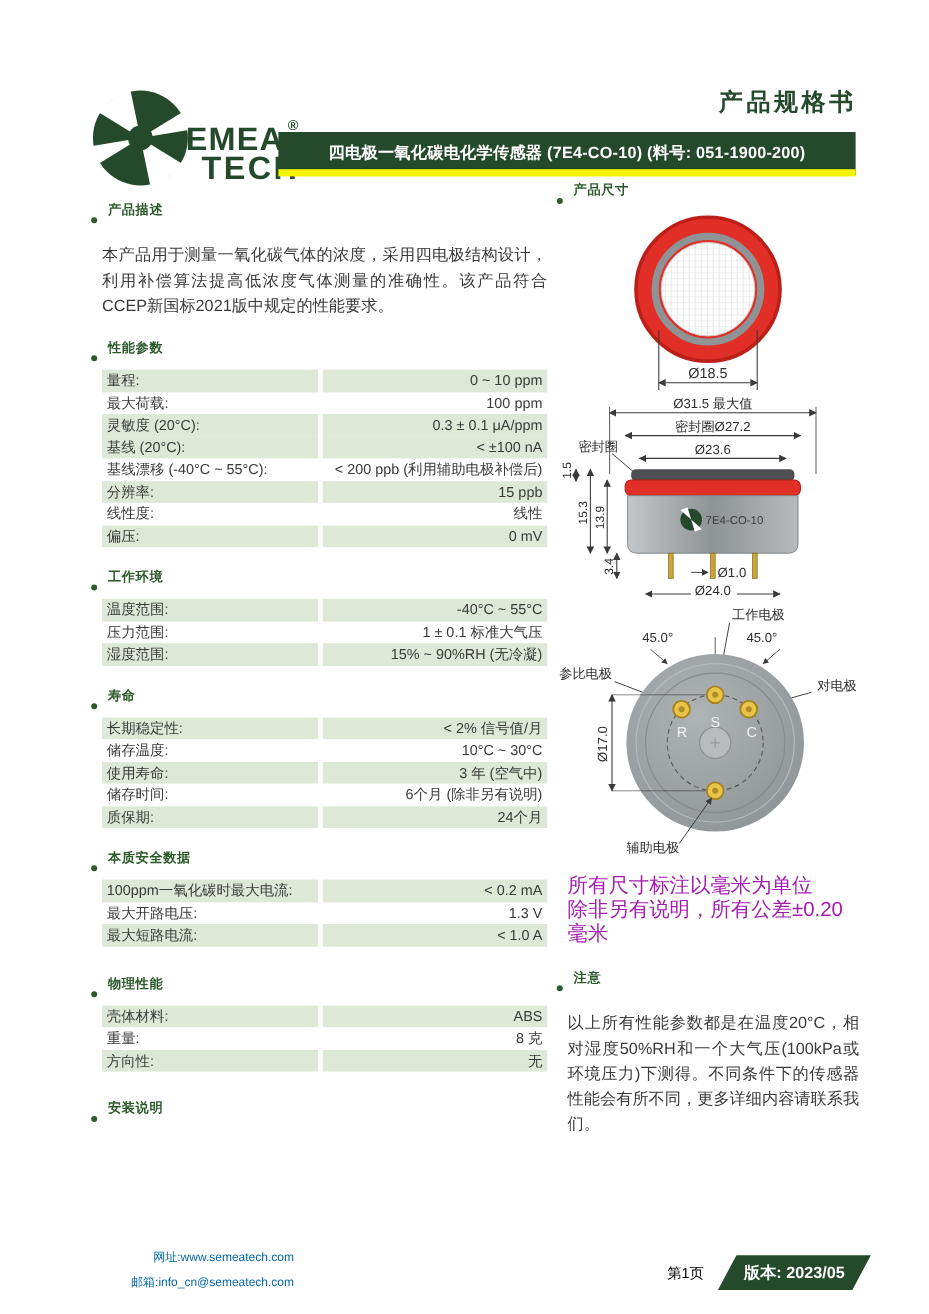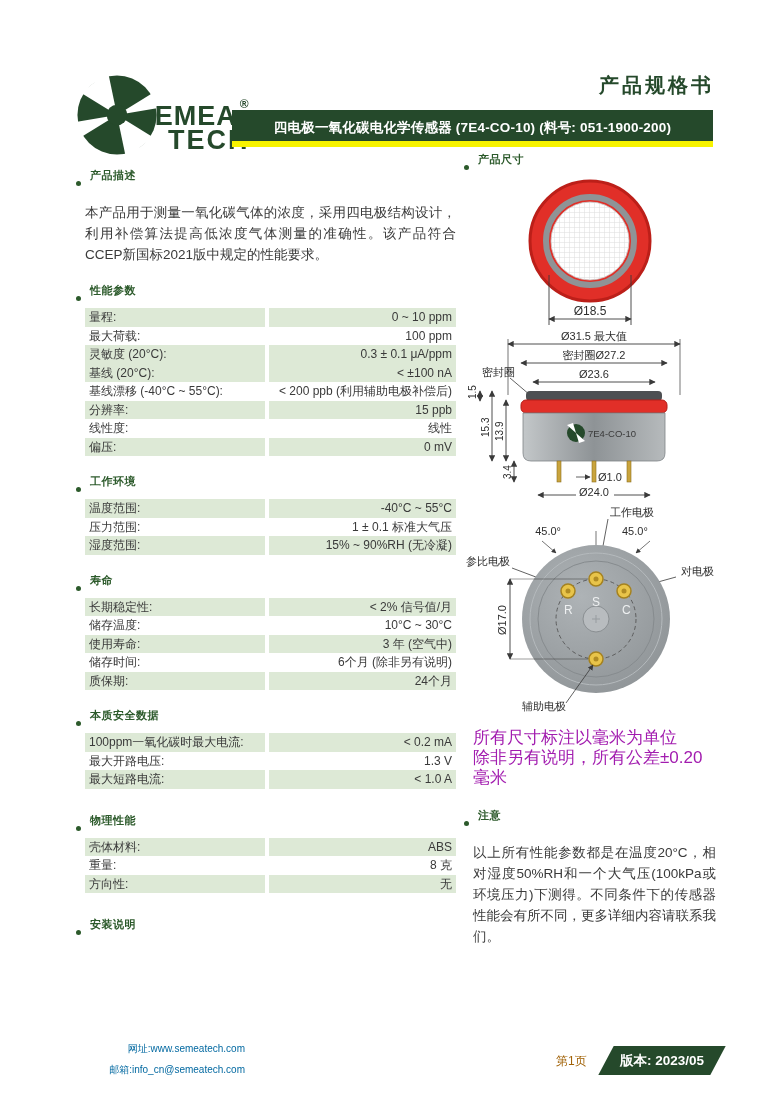--- a/index.html
+++ b/index.html
@@ -33,21 +33,21 @@
   .r-green .tlabel,.r-green .tvalue{background:#dde9d6;}
 
   
   .diagram{display:block;margin:0 auto;}
   .dim-note{margin:12px 0 16px 9px;font-size:17px;line-height:20px;color:#a21caf;}
   .notice-h{margin-top:86px;}
 
   
   .footer-contact{position:absolute;left:88px;top:1038px;font-size:10px;line-height:21px;color:#0369a1;text-align:right;}
   .footer-contact .lbl{display:inline-block;min-width:44px;}
-  .page-num{position:absolute;left:556px;top:1053px;font-size:12px;color:#a16207;}
+  .page-num{position:absolute;left:556px;top:1053px;font-size:12px;color:#000000;}
   .version-badge{position:absolute;left:606px;top:1046px;width:112px;height:29px;}
   .version-badge .bg{position:absolute;inset:0;background:#25492b;transform:skewX(-28deg);}
   .version-badge .txt{position:relative;display:block;text-align:center;line-height:29px;color:#fff;font-size:13.5px;font-weight:700;}
 
   svg text{font-family:"Liberation Sans","DejaVu Sans",sans-serif;}
 </style>
 </head>
 <body>
 
 <div class="page">

